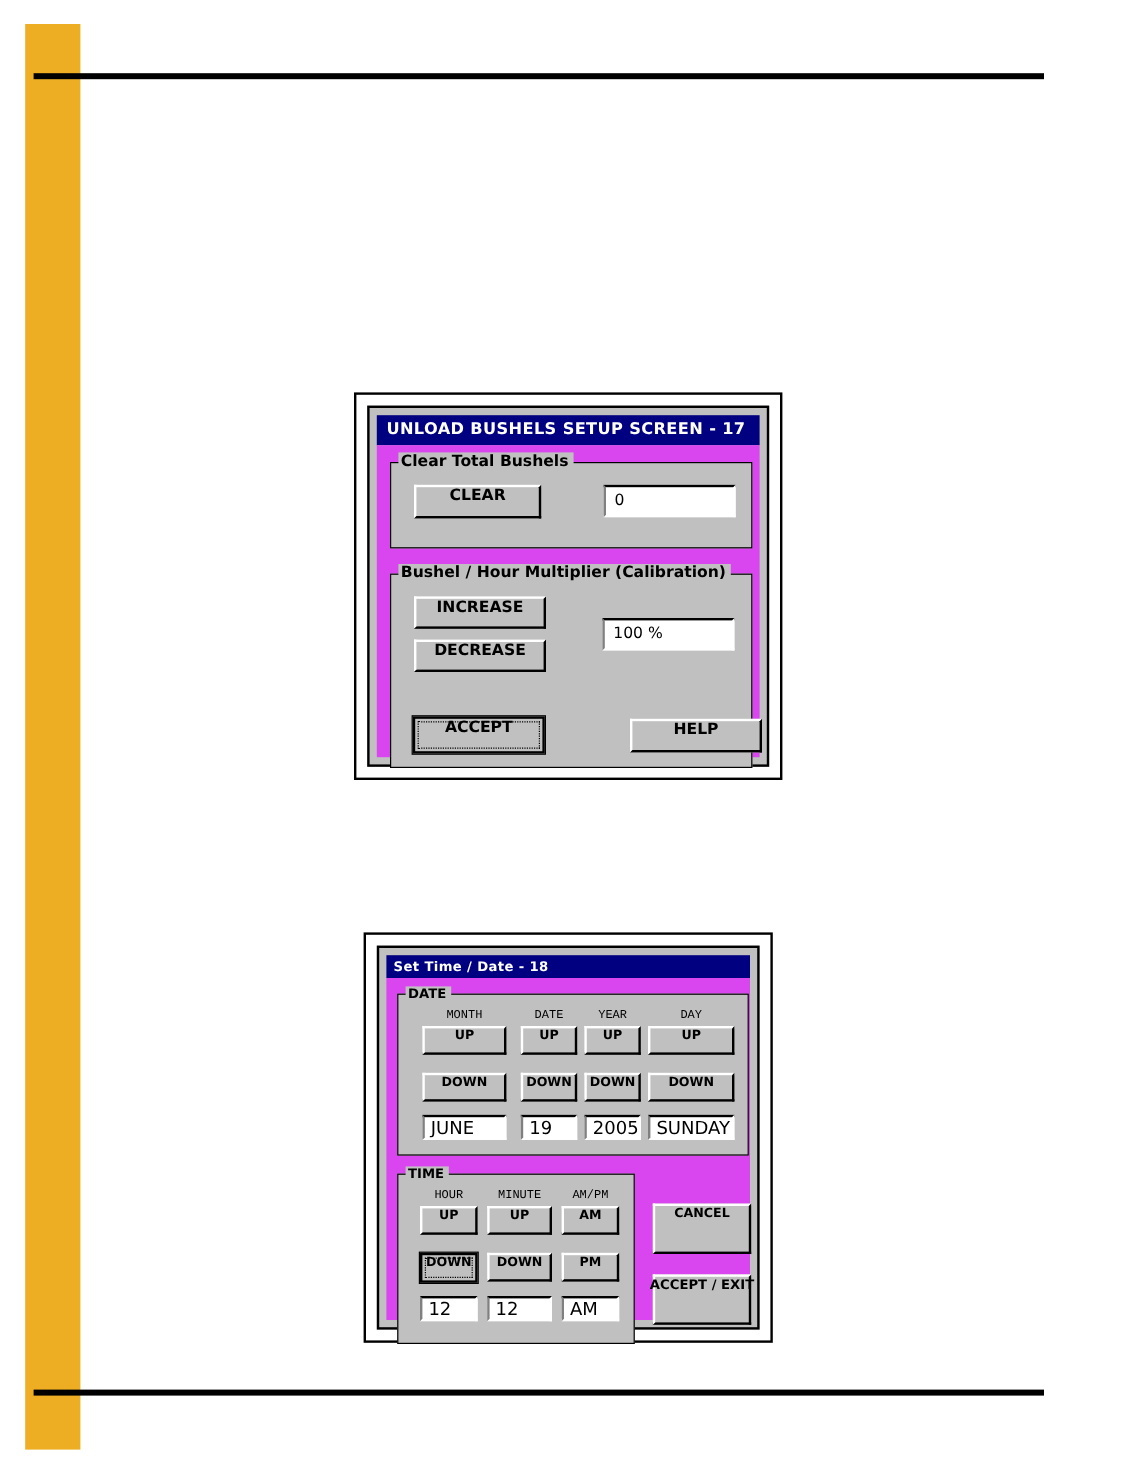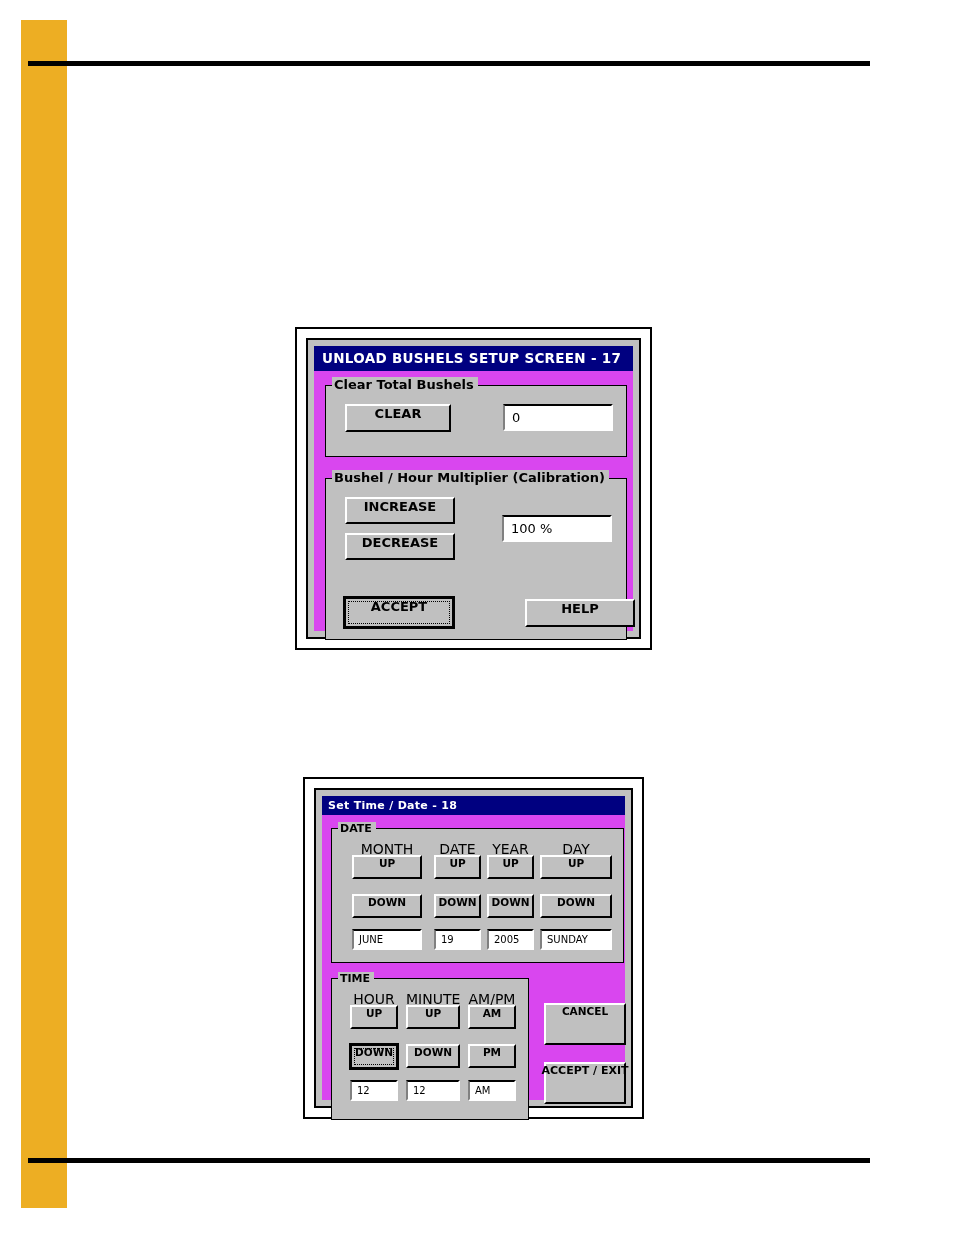--- a/index.html
+++ b/index.html
@@ -160,22 +160,22 @@
   #fig-unload .field  { font-size: 13px; padding-left: 7px; }
 
   
   #fig-time {
     left: 303px;
     top: 777px;
     width: 341px;
     height: 342px;
   }
   #fig-time .btn   { font-size: 10.5px; }
-  #fig-time .field { font-size: 10px; padding-left: 5px; }
-  #fig-time .caption { font-size: 14px; }
+  #fig-time .field { font-size: 15px; padding-left: 5px; }
+  #fig-time .caption { font-size: 10px; font-family: Liberation Mono, monospace; }
 </style>
 </head>
 <body>
 
 <div class="page-sidebar-bar"></div>
 <div class="page-rule top"></div>
 <div class="page-rule bottom"></div>
 
 <div class="screen-figure" id="fig-unload">
   <div class="screen-figure-inner">

